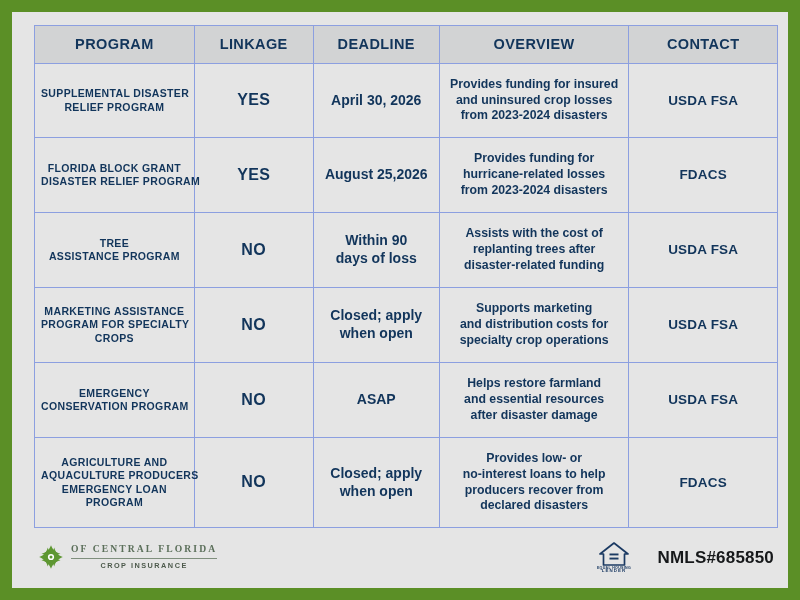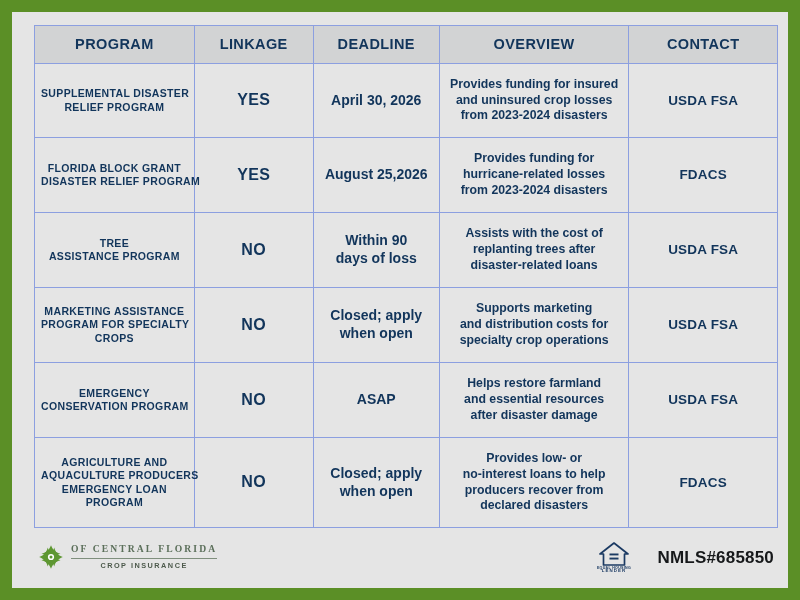--- a/index.html
+++ b/index.html
@@ -237,21 +237,21 @@
               <span class="nowrap-line">ASSISTANCE PROGRAM</span>
             </td>
             <td class="cell-linkage">NO</td>
             <td class="cell-deadline">
               <span class="nowrap-line">Within 90</span>
               <span class="nowrap-line">days of loss</span>
             </td>
             <td class="cell-overview">
               <span class="nowrap-line">Assists with the cost of</span>
               <span class="nowrap-line">replanting trees after</span>
-              <span class="nowrap-line">disaster-related loans</span>
+              <span class="nowrap-line">disaster-related funding</span>
             </td>
             <td class="cell-contact">USDA FSA</td>
           </tr>
 
           <tr class="row-h75">
             <td class="cell-program">
               <span class="nowrap-line">MARKETING ASSISTANCE</span>
               <span class="nowrap-line">PROGRAM FOR SPECIALTY</span>
               <span class="nowrap-line">CROPS</span>
             </td>

